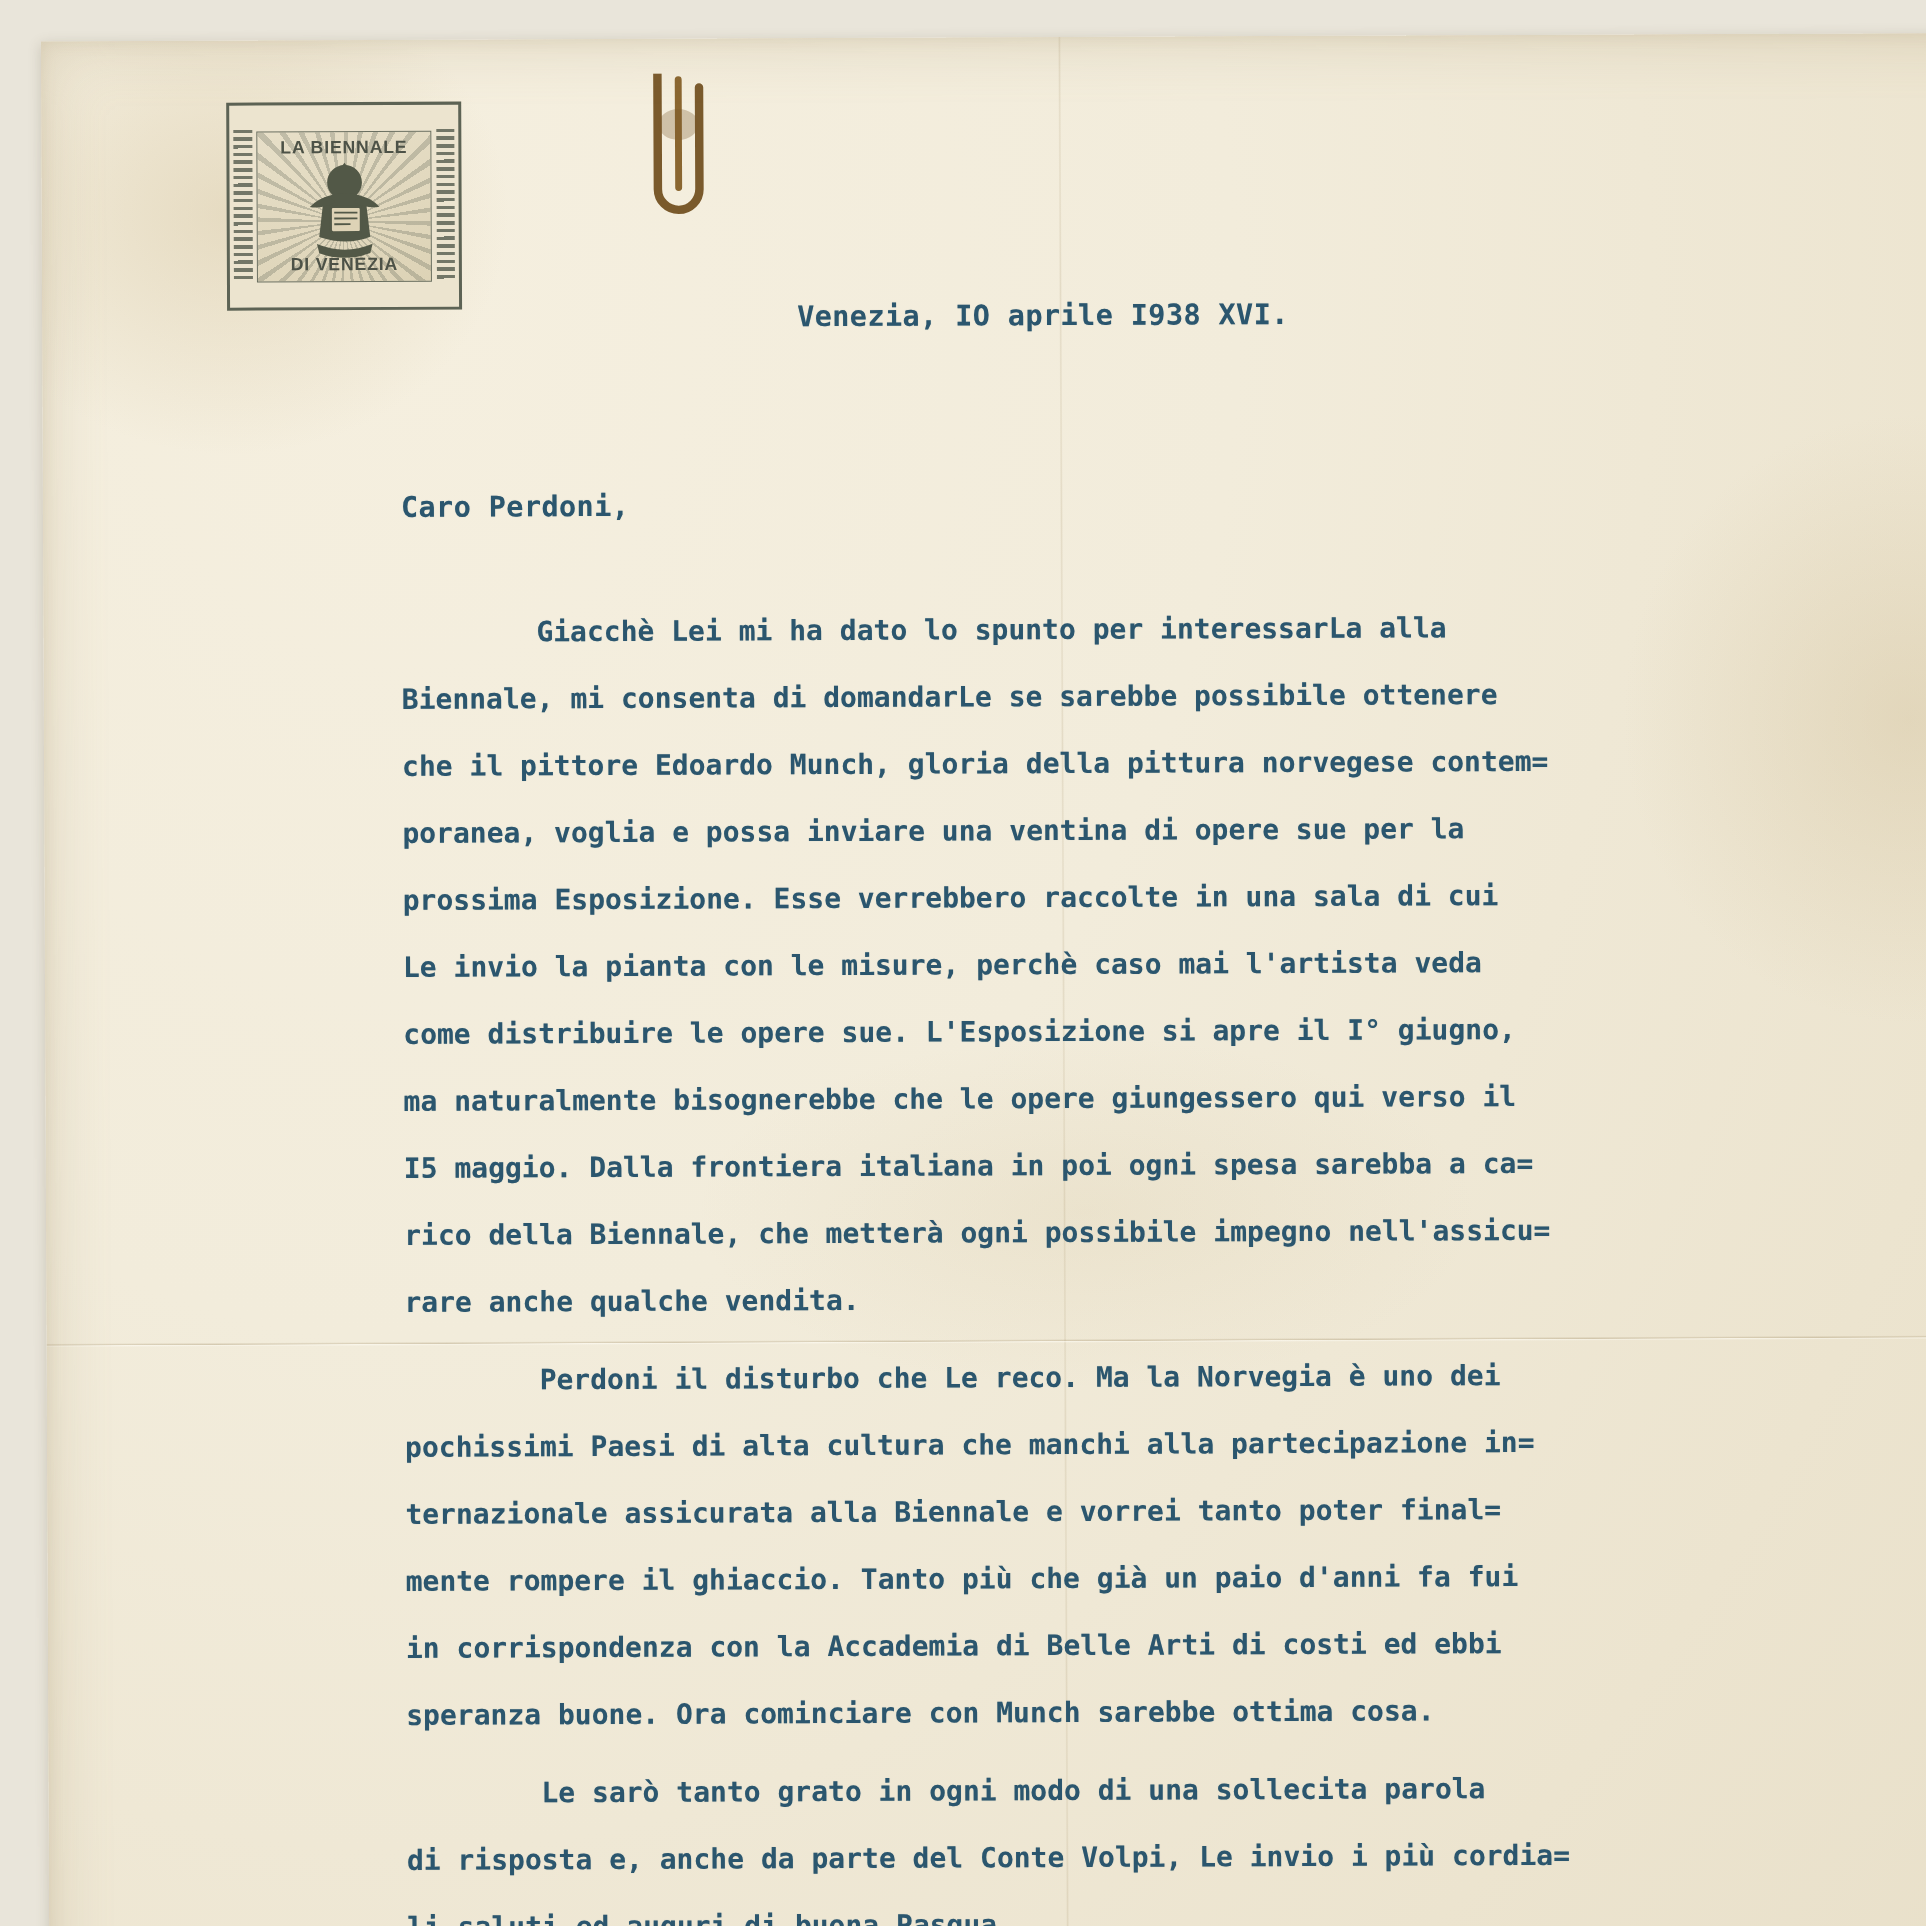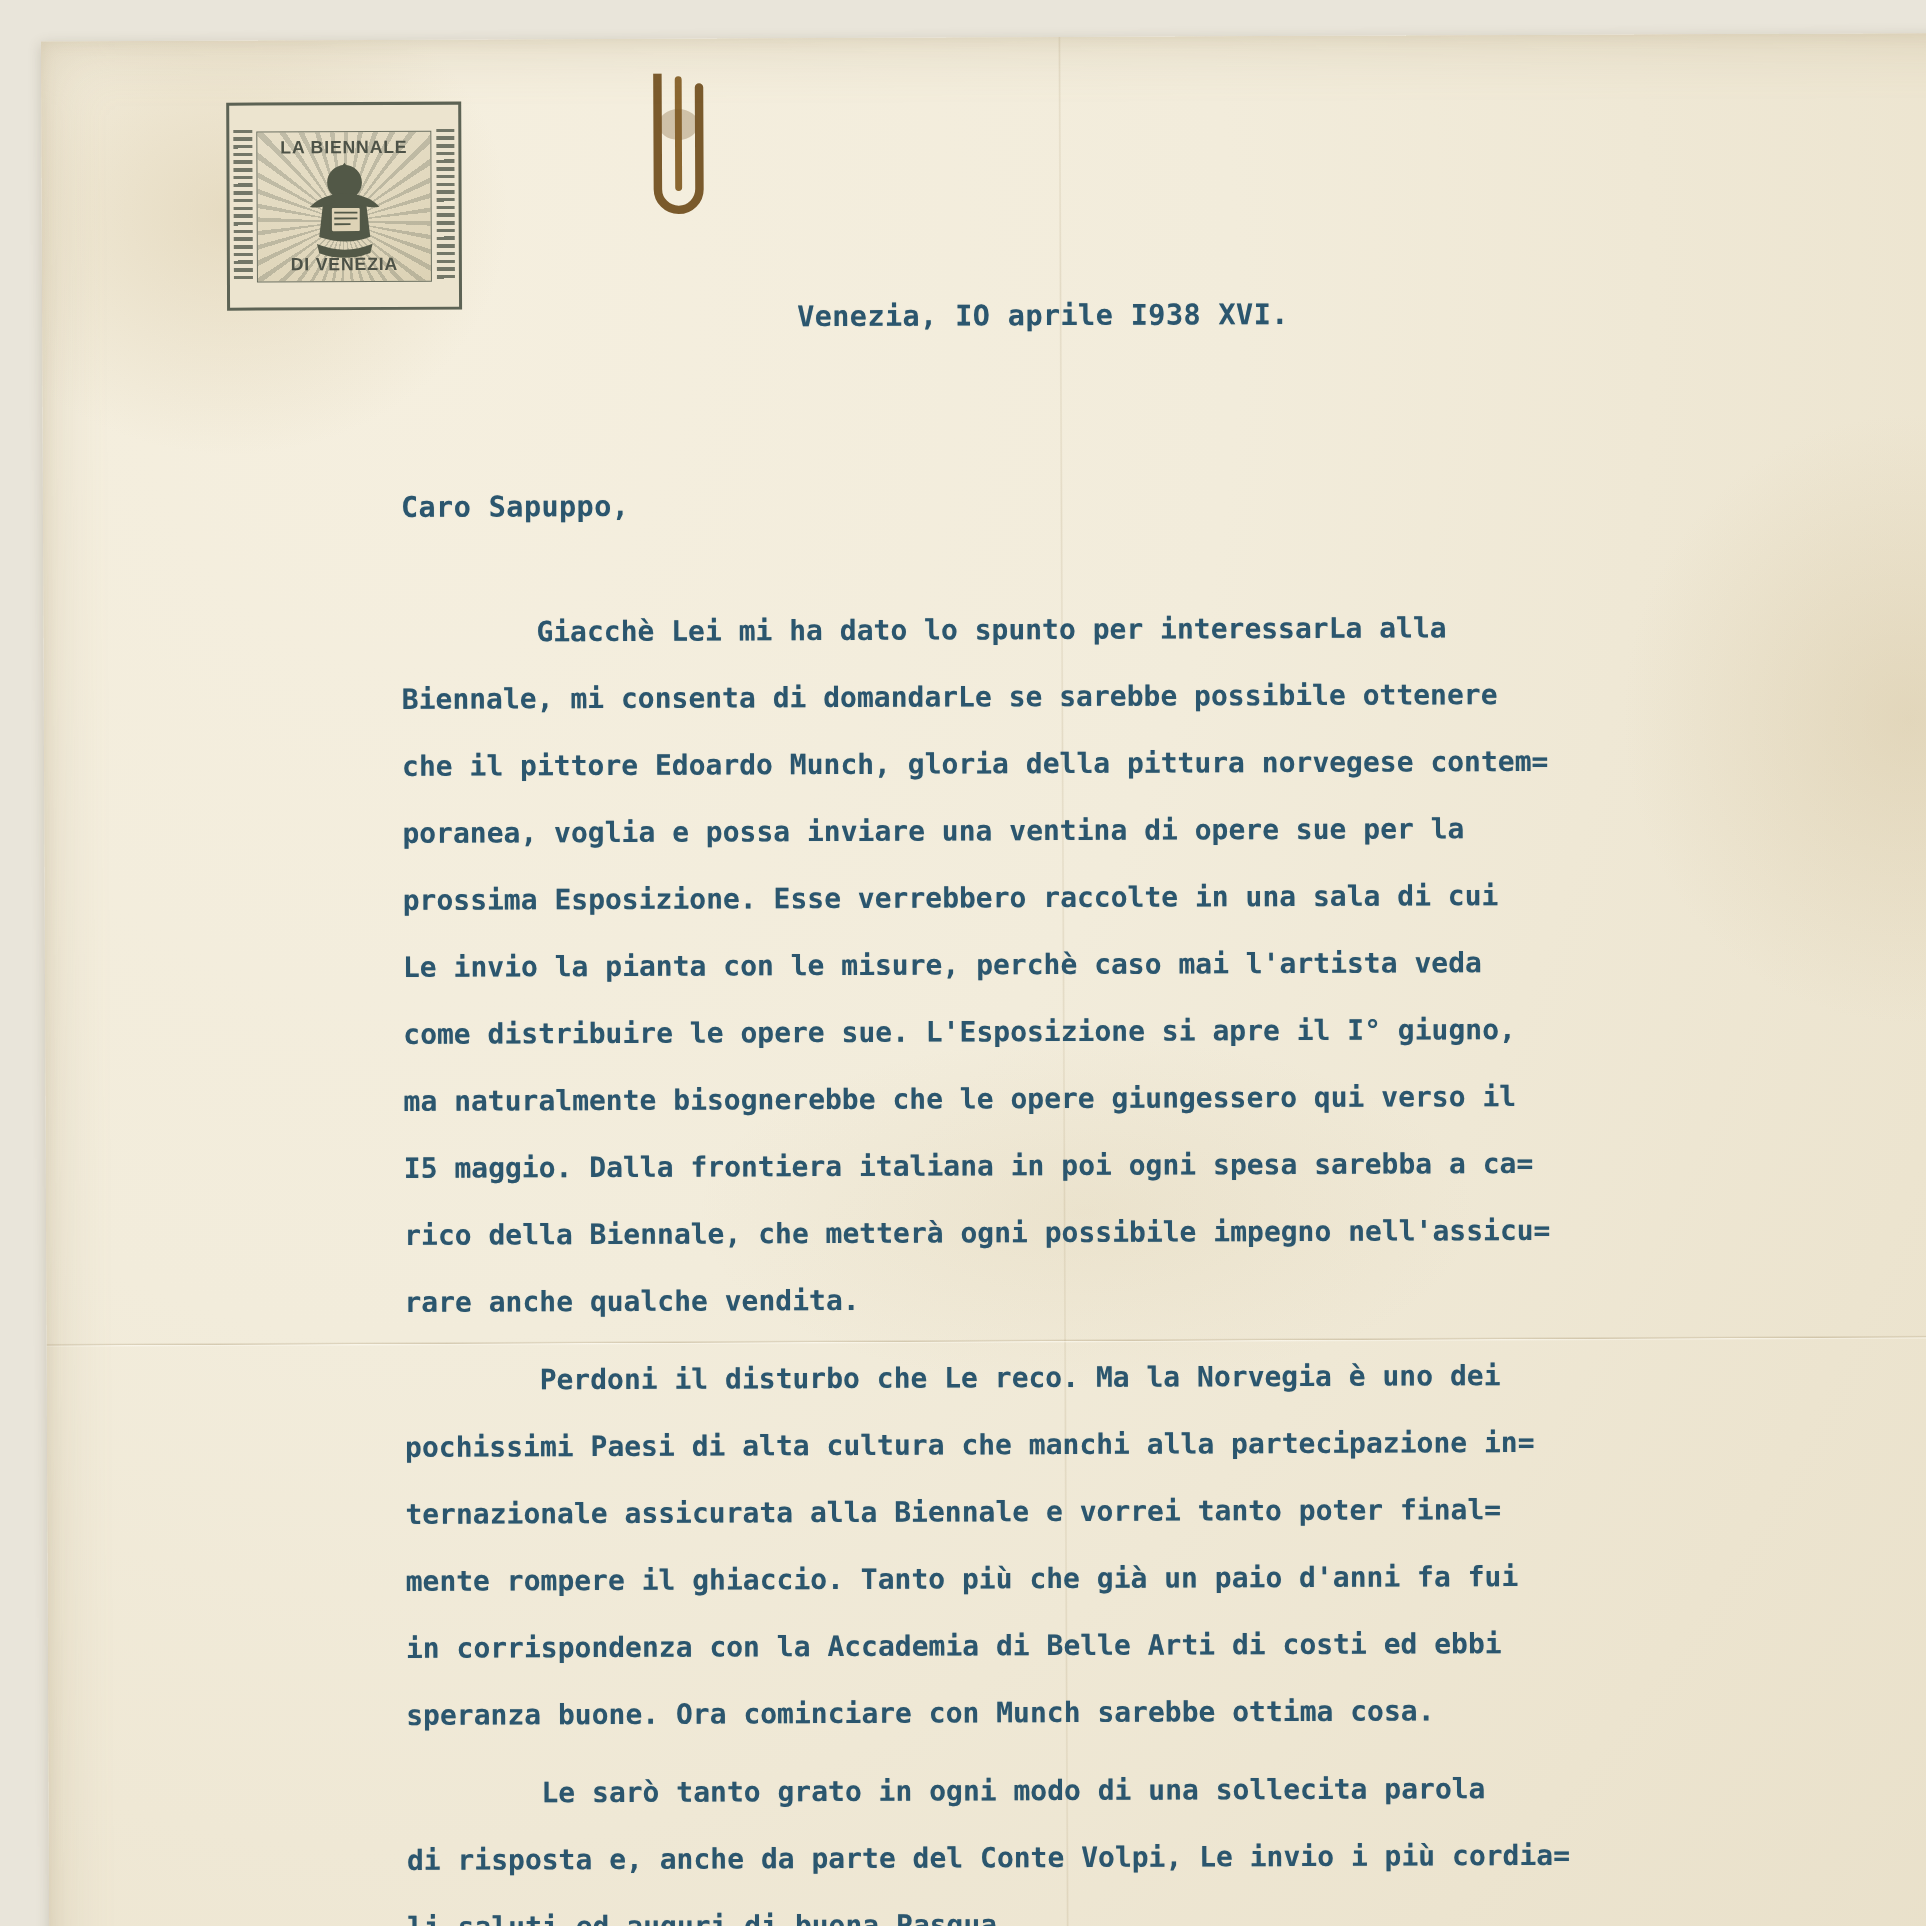--- a/index.html
+++ b/index.html
@@ -236,21 +236,21 @@
     <div id="clip">
       <svg viewBox="0 0 115 230" width="89" height="177" aria-hidden="true">
         <path d="M30 0 L30 150 a27 27 0 0 0 54 0 L84 18" fill="none" stroke="#7a5a2c" stroke-width="11" stroke-linecap="round"></path>
         <path d="M57 8 L57 148" fill="none" stroke="#8a6630" stroke-width="9" stroke-linecap="round"></path>
         <ellipse cx="57" cy="66" rx="26" ry="20" fill="rgba(122,90,44,0.30)"></ellipse>
       </svg>
     </div>
 
     <div class="typed" id="date-line">Venezia, IO aprile I938 XVI.</div>
 
-    <div class="typed" id="salutation">Caro Sapuppo,</div>
+    <div class="typed" id="salutation">Caro Perdoni,</div>
 
     <div id="body">
       <div class="para">
         <div class="line">        Giacchè Lei mi ha dato lo spunto per interessarLa alla</div>
         <div class="line">Biennale, mi consenta di domandarLe se sarebbe possibile ottenere</div>
         <div class="line">che il pittore Edoardo Munch, gloria della pittura norvegese contem=</div>
         <div class="line">poranea, voglia e possa inviare una ventina di opere sue per la</div>
         <div class="line">prossima Esposizione. Esse verrebbero raccolte in una sala di cui</div>
         <div class="line">Le invio la pianta con le misure, perchè caso mai l'artista veda</div>
         <div class="line">come distribuire le opere sue. L'Esposizione si apre il I° giugno,</div>

